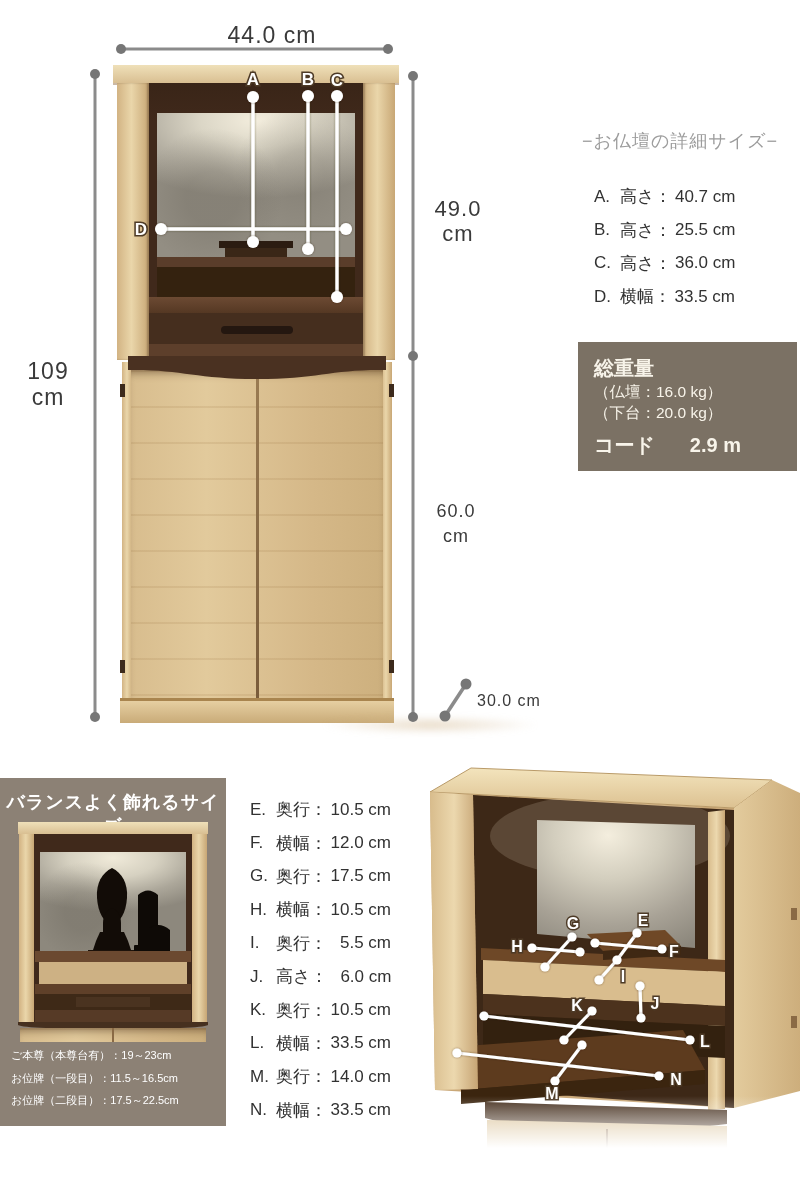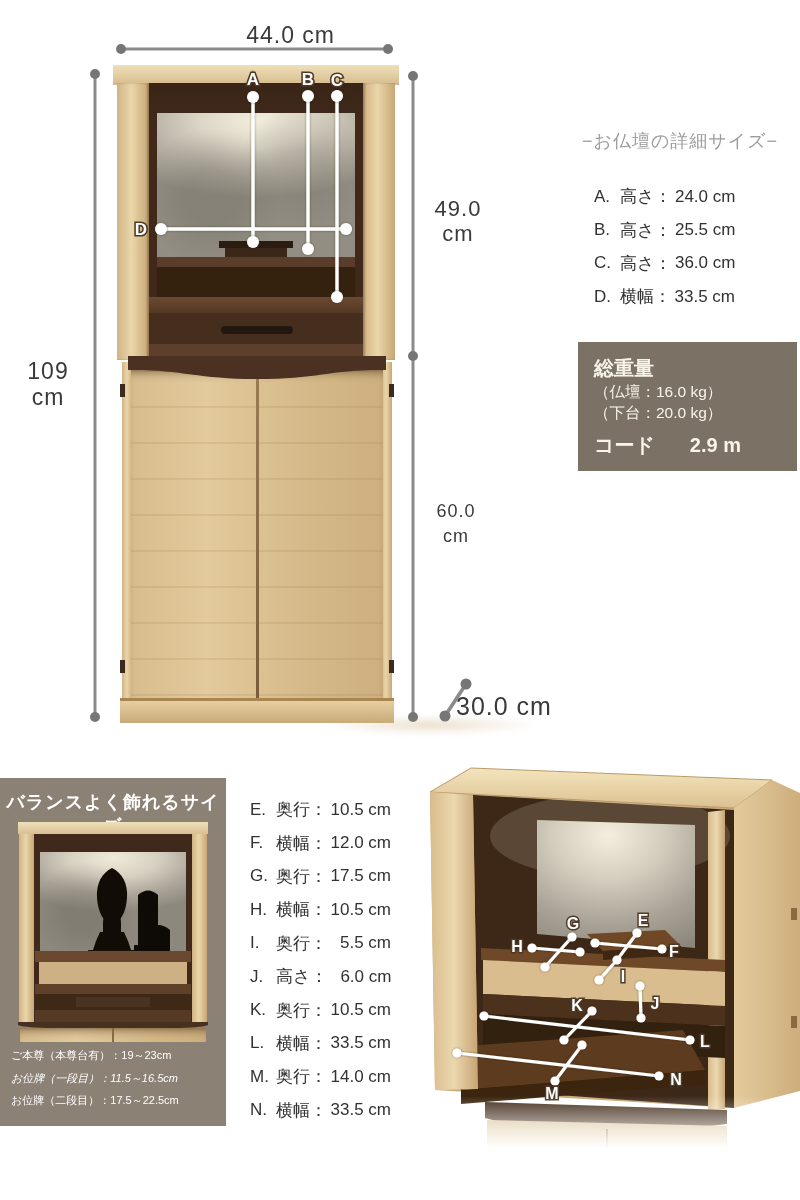--- a/index.html
+++ b/index.html
@@ -123,42 +123,42 @@
         <circle cx="337" cy="297" r="6"></circle>
       <circle cx="161" cy="229" r="6"></circle>
         <circle cx="346" cy="229" r="6"></circle>
     </g>
     <text class="flab" x="253" y="85" text-anchor="middle">A</text>
     <text class="flab" x="308" y="85" text-anchor="middle">B</text>
     <text class="flab" x="337" y="86" text-anchor="middle">C</text>
     <text class="flab" x="141" y="235" text-anchor="middle">D</text>
   </svg>
 
-  <div class="dimlab" style="left:175px;top:22px;width:160px;font-size:23px;text-align:right;">44.0 cm</div>
+  <div class="dimlab" style="left:192px;top:22px;width:160px;font-size:23px;text-align:center;">44.0 cm</div>
   <div class="dimlab" style="left:12px;top:358px;width:72px;font-size:23px;line-height:26px;">
     <span>109</span>
     <span>cm</span>
   </div>
   <div class="dimlab" style="left:424px;top:196px;width:68px;font-size:22px;line-height:25px;">
     <span>49.0</span>
     <span>cm</span>
   </div>
   <div class="dimlab" style="left:422px;top:499px;width:68px;font-size:18px;line-height:25px;">
     <span>60.0</span>
     <span>cm</span>
   </div>
-  <div class="dimlab" style="left:456px;top:692px;font-size:25px;">30.0 cm</div>
+  <div class="dimlab" style="left:477px;top:692px;font-size:16px;">30.0 cm</div>
 
   <div class="size-sub">−お仏壇の詳細サイズ−</div>
 
   <div class="mlist" style="left:594px;top:180px;">
     <div class="mrow">
       <span class="mkey">A.</span>
       <span class="mname">高さ：</span>
-      <span class="mval">24.0 cm</span>
+      <span class="mval">40.7 cm</span>
     </div>
     <div class="mrow">
       <span class="mkey">B.</span>
       <span class="mname">高さ：</span>
       <span class="mval">25.5 cm</span>
     </div>
     <div class="mrow">
       <span class="mkey">C.</span>
       <span class="mname">高さ：</span>
       <span class="mval">36.0 cm</span>
@@ -212,21 +212,21 @@
       <div class="abs" style="left:17px;top:174px;width:156px;height:16px;background:#3e2917;"></div>
       <div class="abs" style="left:58px;top:177px;width:74px;height:10px;background:#4a3320;"></div>
       <div class="abs" style="left:17px;top:190px;width:156px;height:12px;background:#563a26;"></div>
       <div class="abs wood-v" style="left:1px;top:14px;width:15px;height:188px;"></div>
       <div class="abs wood-v" style="left:174px;top:14px;width:15px;height:188px;"></div>
       <div class="abs" style="left:0;top:202px;width:190px;height:7px;background:#46301f;border-radius:0 0 40% 40%/0 0 60% 60%;"></div>
       <div class="abs doors" style="left:2px;top:208px;width:186px;height:14px;"></div>
       <div class="abs" style="left:94px;top:208px;width:2px;height:14px;background:#8a6a45;"></div>
     </div>
     <div class="bp-line" style="top:270px;">ご本尊（本尊台有）：19～23cm</div>
-    <div class="bp-line" style="top:293px;font-style:italic;">お位牌（一段目）：11.5～16.5cm</div>
+    <div class="bp-line" style="top:293px;">お位牌（一段目）：11.5～16.5cm</div>
     <div class="bp-line" style="top:315px;">お位牌（二段目）：17.5～22.5cm</div>
   </div>
 
   <div class="mlist" style="left:250px;top:793px;">
     <div class="mrow">
       <span class="mkey">E.</span>
       <span class="mname">奥行：</span>
       <span class="mval">10.5 cm</span>
     </div>
     <div class="mrow">

